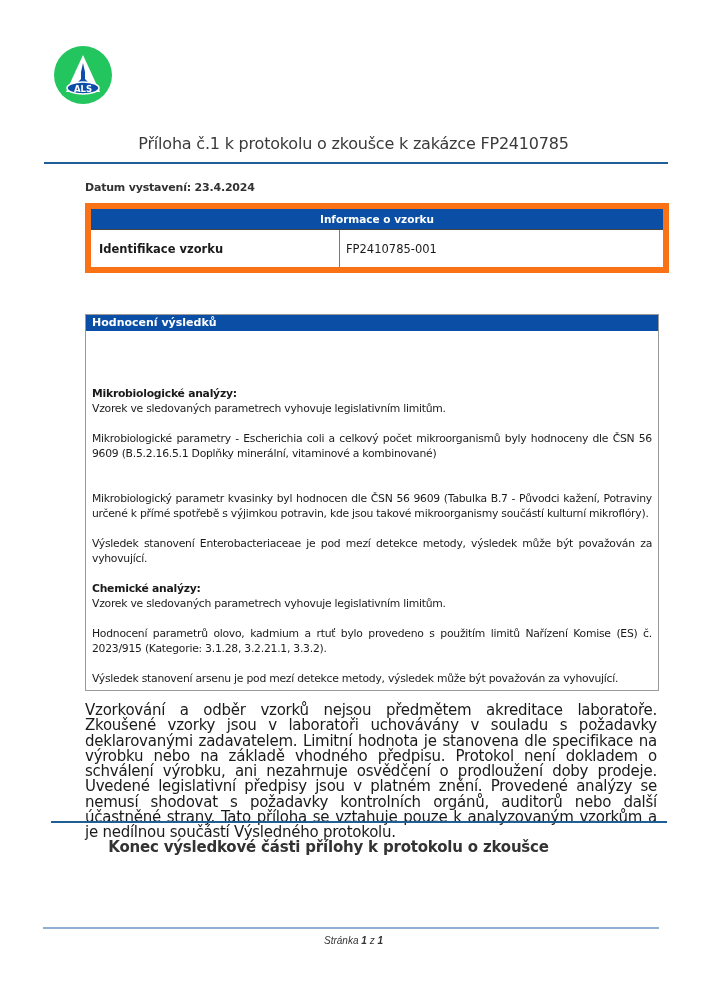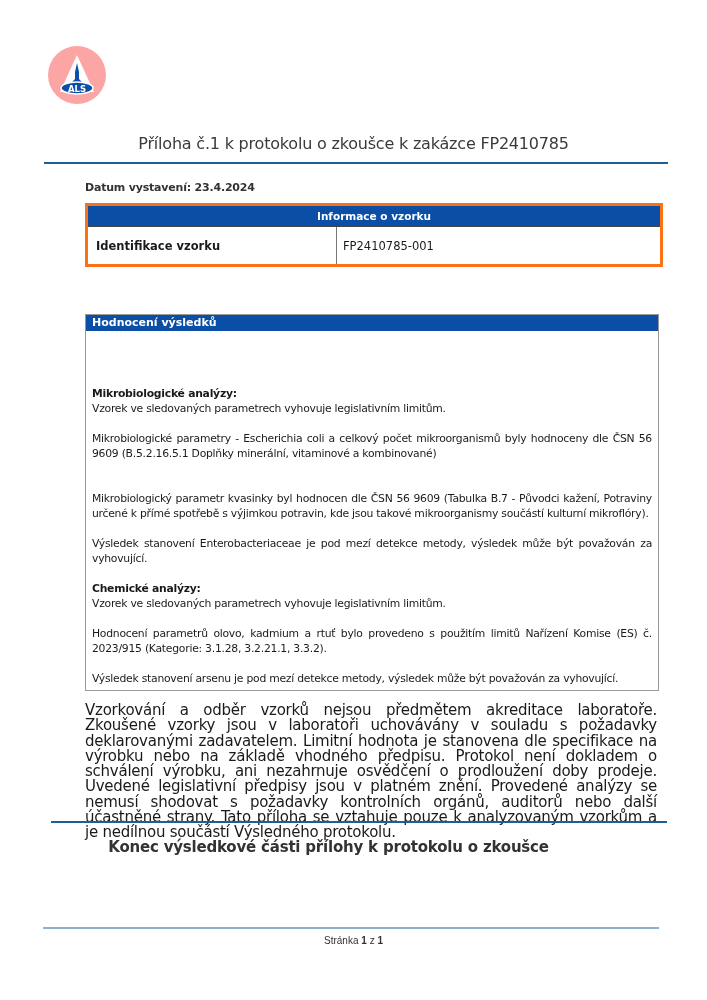--- a/index.html
+++ b/index.html
@@ -1,36 +1,36 @@
 <!DOCTYPE html>
 <html><head>
 <meta charset="utf-8">
 <style>
   html,body{margin:0;padding:0;background:#fff;}
   body{width:707px;height:1000px;position:relative;overflow:hidden;font-family:"DejaVu Sans","Liberation Sans",sans-serif;color:#1a1a1a;}
-  .logo{position:absolute;left:48px;top:46px;width:58px;height:58px;border-radius:50%;background:#fca5a5;}
+  .logo{position:absolute;left:54px;top:46px;width:58px;height:58px;border-radius:50%;background:#22c55e;}
   .logo svg{position:absolute;left:0;top:0;}
   .title{position:absolute;left:0;width:707px;top:134px;text-align:center;font-size:16px;font-weight:normal;color:#3a3a3a;letter-spacing:-0.2px;}
   .hr-top{position:absolute;left:44px;width:624px;top:162px;height:2px;background:#1f5f96;}
   .date{position:absolute;left:85px;top:181px;font-size:11px;font-weight:bold;color:#333;letter-spacing:-0.2px;}
-  .info-table{position:absolute;left:85px;top:203px;width:572px;border:3px solid #f97316;border-collapse:collapse;}
+  .info-table{position:absolute;left:85px;top:203px;width:572px;border:6px solid #f97316;border-collapse:collapse;}
   .info-head{background:#0a4ea6;color:#fff;font-size:10.5px;font-weight:bold;text-align:center;height:20px;line-height:20px;}
   .info-row{display:flex;height:37px;border-top:1px solid #444;}
   .info-row .k{width:240px;padding-left:8px;font-size:11.5px;font-weight:bold;display:flex;align-items:center;border-right:1px solid #777;}
   .info-row .v{flex:1;padding-left:6px;font-size:11.5px;display:flex;align-items:center;}
   .eval{position:absolute;left:85px;top:314px;width:572px;height:375px;border:1px solid #9a9a9a;}
   .eval-head{background:#0a4ea6;color:#fff;font-size:11px;font-weight:bold;height:16px;line-height:16px;padding-left:6px;}
   .eval-body{padding:13px 6px 0 6px;font-size:10.8px;line-height:15px;letter-spacing:-0.25px;margin-top:42px;}
   .eval-body p{margin:0 0 15px 0;text-align:justify;}
   .eval-body .sub{font-weight:bold;}
   .note{position:absolute;left:85px;top:703px;width:572px;font-size:15px;line-height:15.3px;text-align:justify;letter-spacing:-0.25px;}
   .hr-mid{position:absolute;left:51px;width:616px;top:821px;height:2px;background:#1f5f96;}
   .end-title{position:absolute;left:0;width:657px;top:838px;text-align:center;font-size:15px;font-weight:bold;color:#333;letter-spacing:-0.2px;}
   .hr-foot{position:absolute;left:43px;width:616px;top:927px;height:2px;background:#8fb0d1;}
-  .footer{position:absolute;left:0;width:707px;top:935px;text-align:center;font-family:"Liberation Sans",sans-serif;font-size:10px;color:#333;}
+  .footer{position:absolute;left:0;width:707px;top:935px;text-align:center;font-family:"Liberation Sans",sans-serif;font-size:10px;color:#333;font-style:italic;}
 </style>
 </head>
 <body>
 
 <div class="logo">
   <svg width="58" height="58" viewBox="0 0 58 58">
     <path d="M29 9 L46 46 L12 46 Z" fill="#fff"></path>
     <path d="M29 17 L31 26 L31 33 L34 36 L24 36 L27 33 L27 26 Z" fill="#0d4fa8"></path>
     <ellipse cx="29" cy="42" rx="16" ry="6" fill="#0d4fa8" stroke="#fff" stroke-width="1.5"></ellipse>
     <text x="29" y="45.5" text-anchor="middle" font-family="DejaVu Sans, sans-serif" font-size="8.5" font-weight="bold" fill="#fff">ALS</text>

